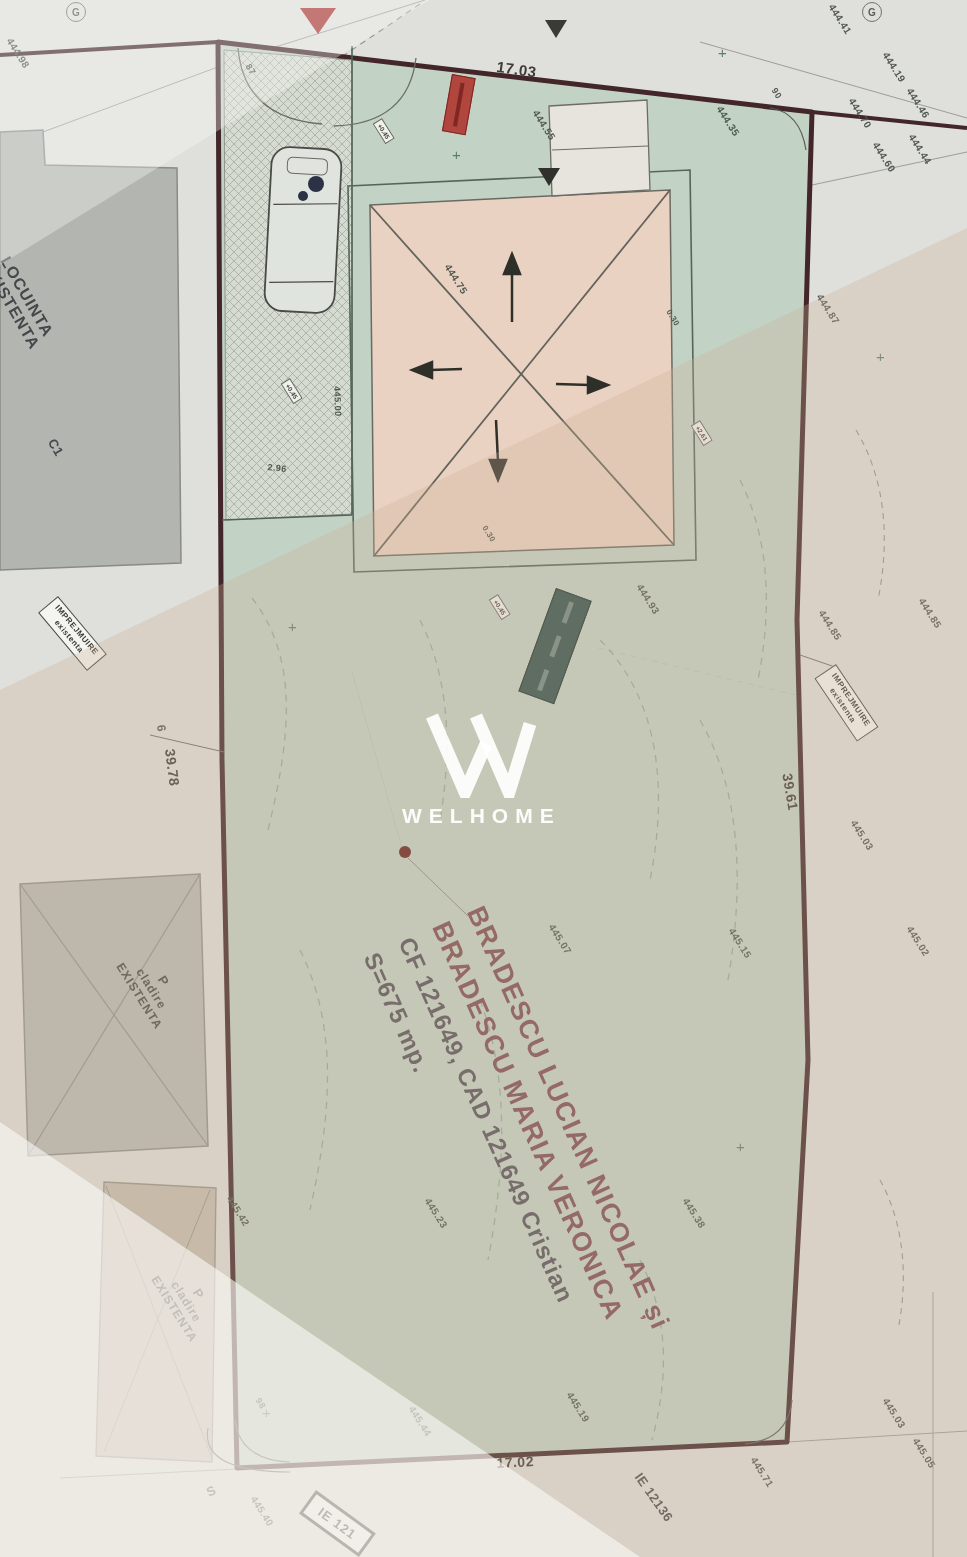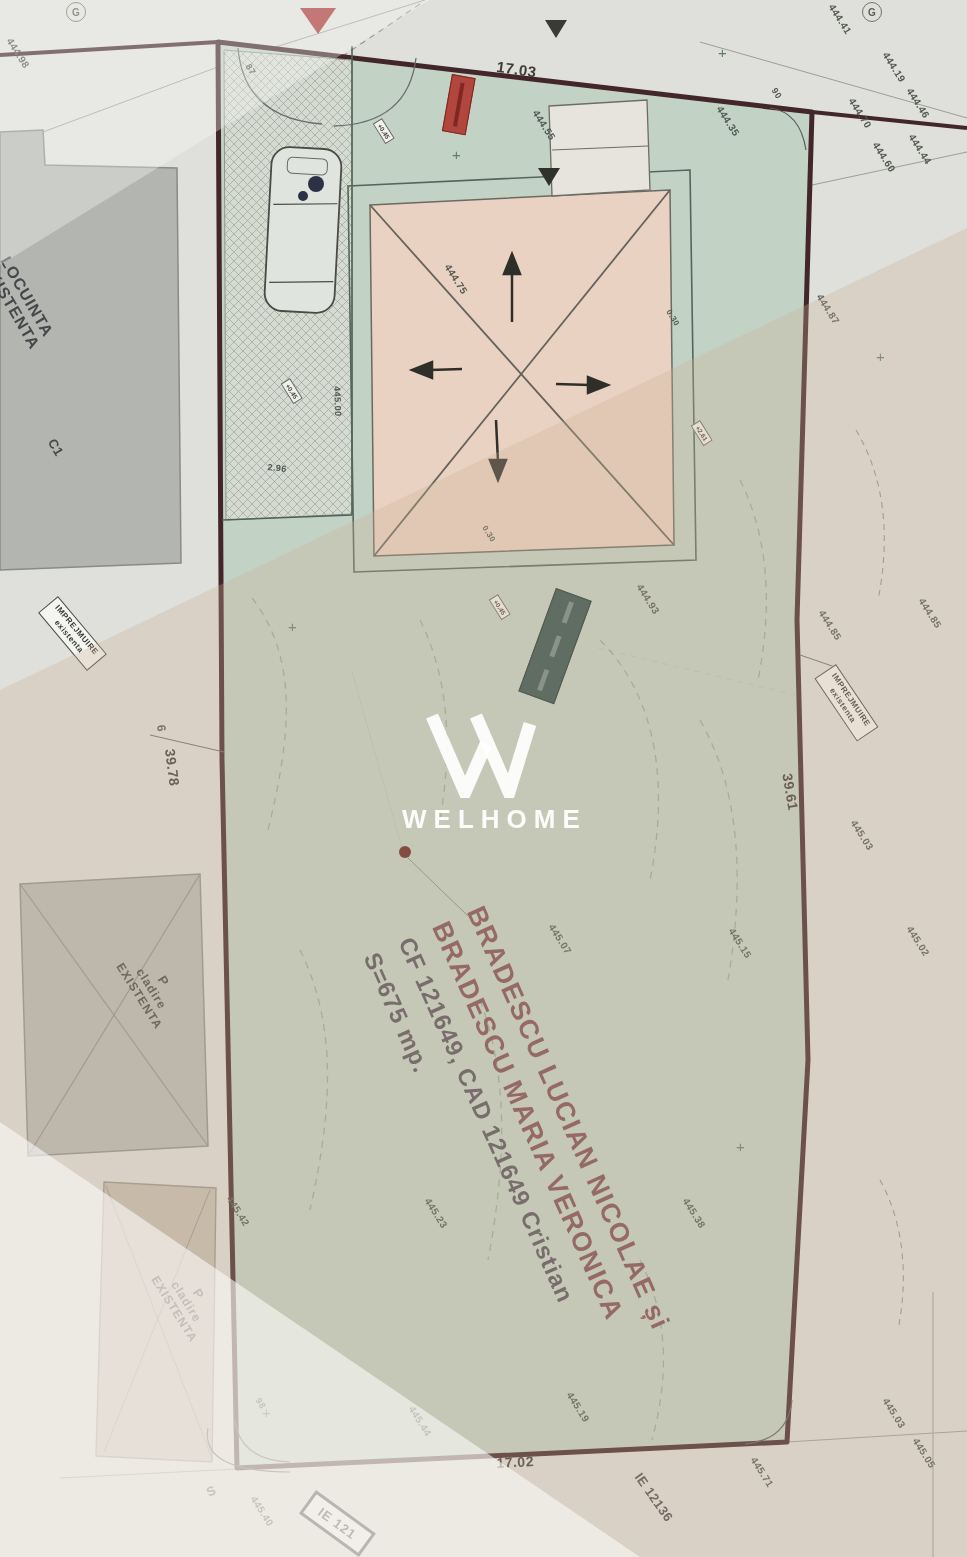--- a/index.html
+++ b/index.html
@@ -46,21 +46,21 @@
   .bname{position:absolute;z-index:2;transform-origin:0 0;text-align:center;}
   .bname div{font-weight:700;color:#45484a;letter-spacing:1px;}
   
   .owner{position:absolute;left:492px;top:900px;z-index:2;transform:rotate(66deg);
         transform-origin:0 0;white-space:nowrap;}
   .owner div{line-height:38px;font-weight:700;letter-spacing:1.5px;}
   .owner .nm{font-size:27px;color:#7c4a52;}
   .owner .cf{font-size:24px;color:#53505b;letter-spacing:1px;}
   
   .wm{position:absolute;z-index:5;pointer-events:none;}
-  .wm-text{left:402px;top:804px;font-size:26px;font-weight:600;letter-spacing:7px;
+  .wm-text{left:402px;top:804px;font-size:21px;font-weight:600;letter-spacing:7px;
         color:rgba(255,255,255,.94);}
   .cross{position:absolute;z-index:2;color:#5d7d68;font-size:15px;font-weight:400;transform-origin:0 0;}
 </style>
 </head>
 <body>
 
 <div id="canvas">
 
   <svg width="967" height="1557" viewBox="0 0 967 1557">
     <defs>

